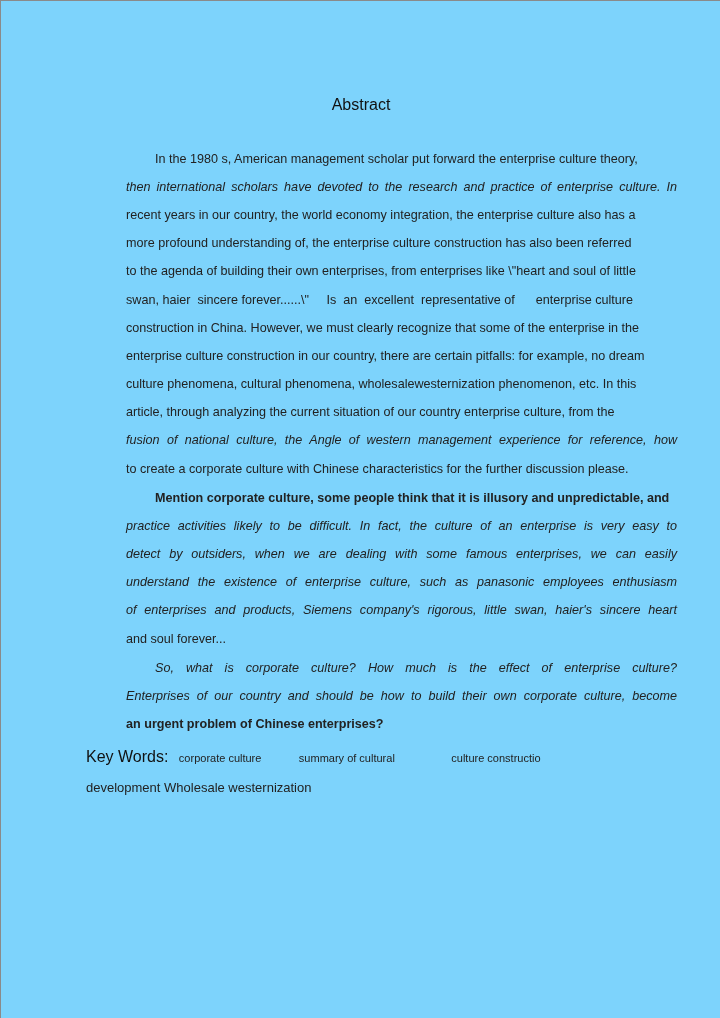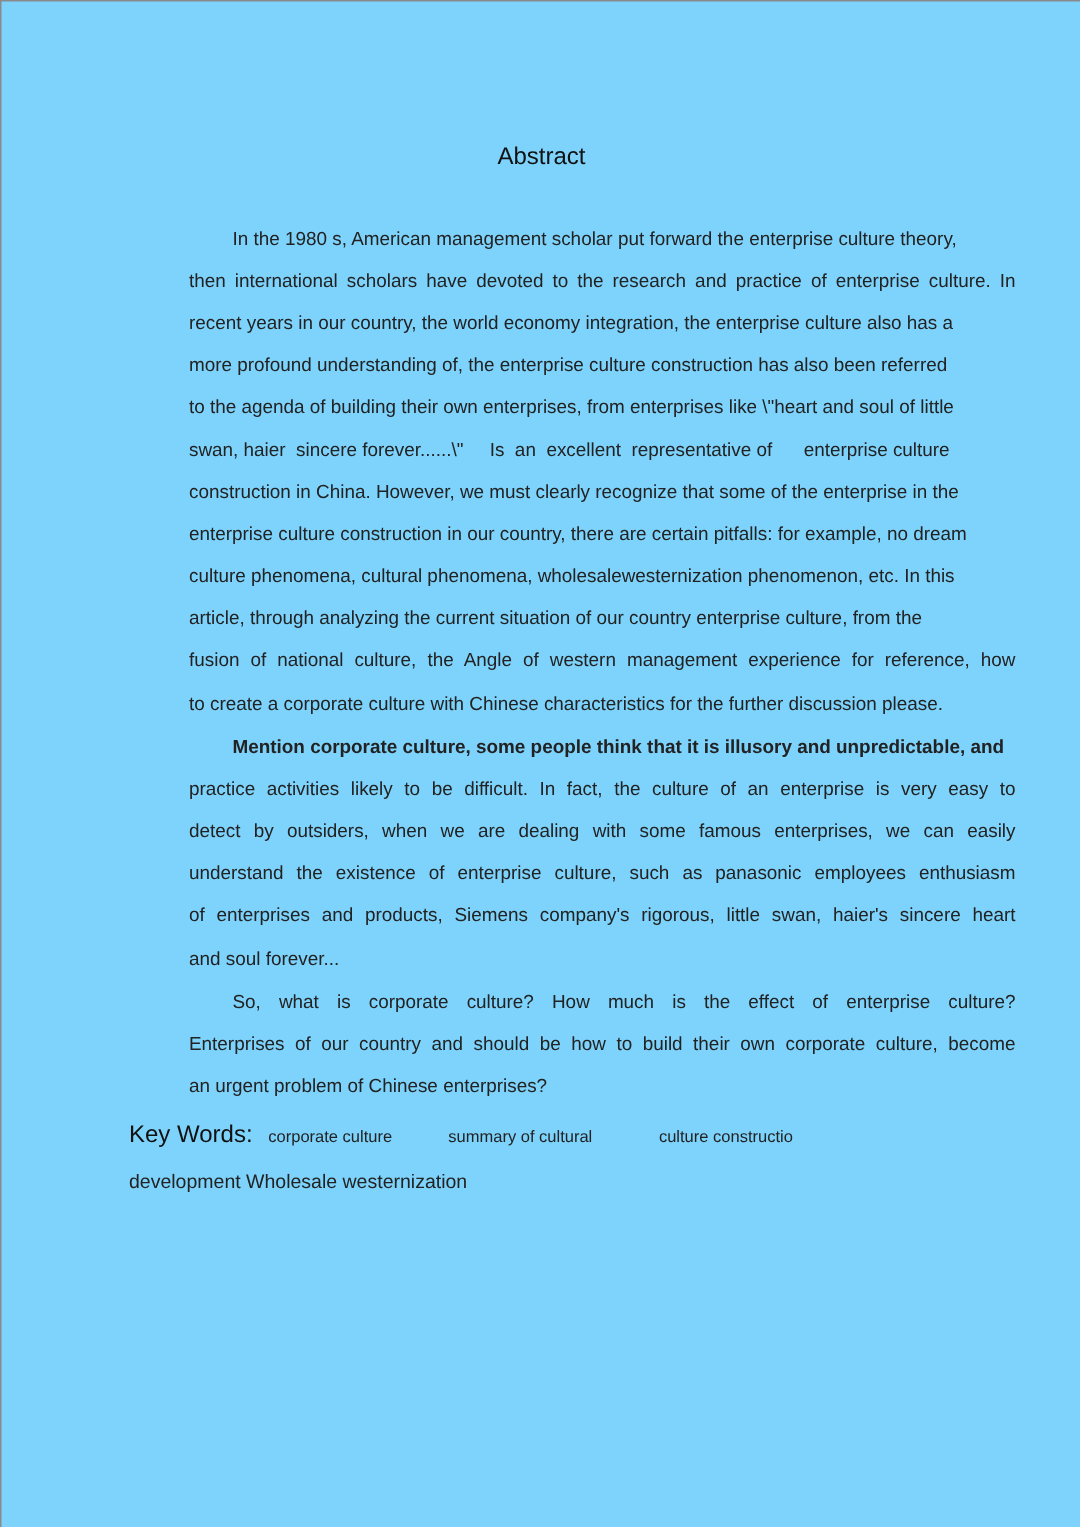--- a/index.html
+++ b/index.html
@@ -43,20 +43,21 @@
       font-size: 12.6px;
       line-height: 18px;
       white-space: nowrap;
       color: #222;
       margin-left: 40px;
     }
     .line.justify {
       text-align: justify;
       text-align-last: justify;
       white-space: normal;
+      font-style: italic;
     }
     .line.indent { padding-left: 29px; box-sizing: border-box; }
     .kw-line {
       position: absolute;
       left: 85px;
       top: 745px;
       white-space: nowrap;
       color: #1a1a1a;
     }
     .kw-label {
@@ -64,21 +65,21 @@
       line-height: 22px;
       color: #111;
     }
     .kw-item {
       font-size: 11px;
       color: #222;
       display: inline-block;
     }
     .kw-1 { margin-left: 6px; }
     .kw-2 { margin-left: 33px; }
-    .kw-3 { margin-left: 40px; }
+    .kw-3 { margin-left: 52px; }
     .kw-line2 {
       position: absolute;
       left: 85px;
       top: 779px;
       font-size: 13px;
       color: #222;
       white-space: nowrap;
     }
   </style>
 </head>
@@ -108,21 +109,21 @@
     <div class="line justify" style="top:516px;">practice activities likely to be difficult. In fact, the culture of an enterprise is very easy to</div>
     <div class="line justify" style="top:544px;">detect by outsiders, when we are dealing with some famous enterprises, we can easily</div>
     <div class="line justify" style="top:572px;">understand the existence of enterprise culture, such as panasonic employees enthusiasm</div>
     <div class="line justify" style="top:600px;">of enterprises and products, Siemens company's rigorous, little swan, haier's sincere heart</div>
     <div class="line" style="top:629px;">and soul forever...</div>
   </div>
 
   <div>
     <div class="line indent justify" style="top:658px;">So, what is corporate culture? How much is the effect of enterprise culture?</div>
     <div class="line justify" style="top:686px;">Enterprises of our country and should be how to build their own corporate culture, become</div>
-    <div class="line" style="top:714px;">an urgent problem of Chinese enterprises?</div>
+    <div class="line" style="top:714px;font-weight:bold;">an urgent problem of Chinese enterprises?</div>
   </div>
 
   <div class="kw-line">
     <span class="kw-label">Key Words:</span>
     <span class="kw-item kw-1">corporate culture</span>
     <span class="kw-item kw-2">summary of cultural</span>
     <span class="kw-item kw-3">culture constructio</span>
   </div>
   <div class="kw-line2">development Wholesale westernization</div>
 

